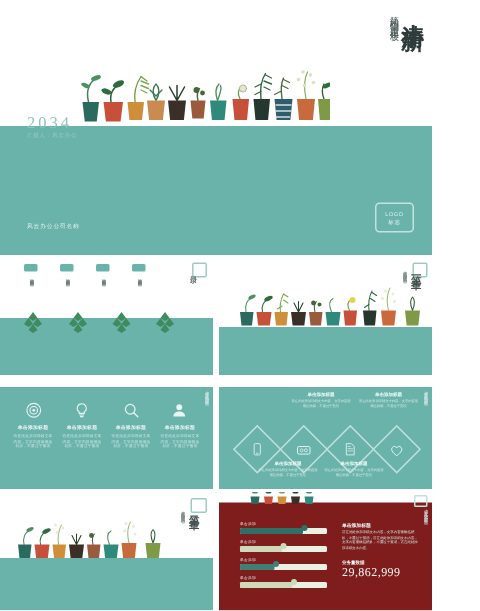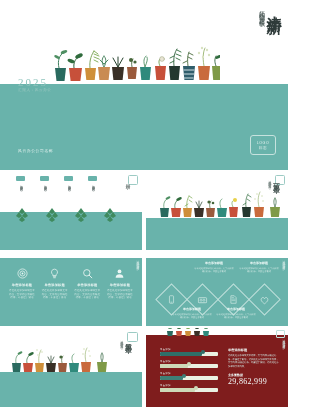--- a/index.html
+++ b/index.html
@@ -147,21 +147,21 @@
         <ellipse cx="166" cy="17" rx="3" ry="1.5" fill="#2f6b3c" transform="rotate(-25 166 17)"></ellipse>
         <path d="M160 26 h10 l-1.2 14 h-7.6 z" fill="#7f9a47"></path>
       </g>
     </svg>
 
     <div class="title-wrap">
       <div class="vtext t-sub">简约植物主题模板</div>
       <div class="vtext t-main">小清新</div>
     </div>
 
-    <div class="year">2025</div>
+    <div class="year">2034</div>
     <div class="reporter">汇报人：风云办公</div>
     <div class="company">风云办公公司名称</div>
 
     <div class="logobox">
       <span>LOGO</span>
       <span>标志</span>
     </div>
   </div>
 
   <div class="slide" id="s2">

